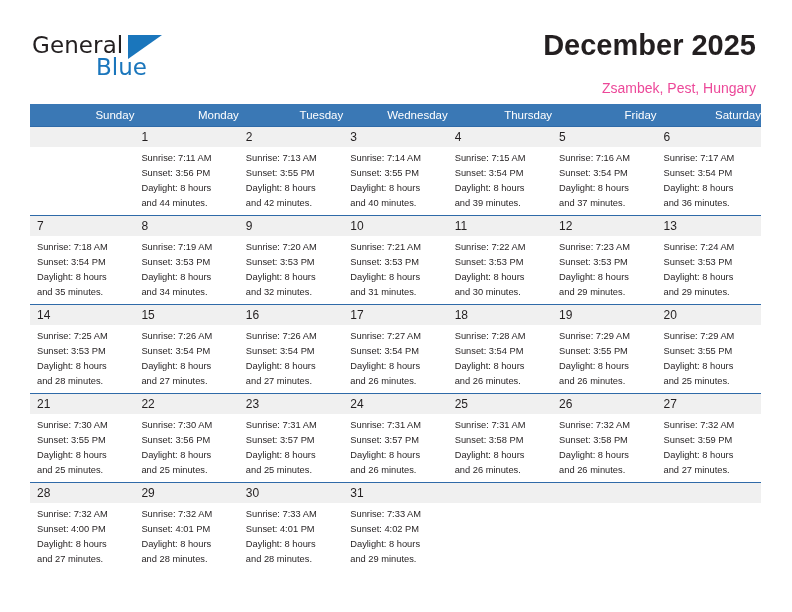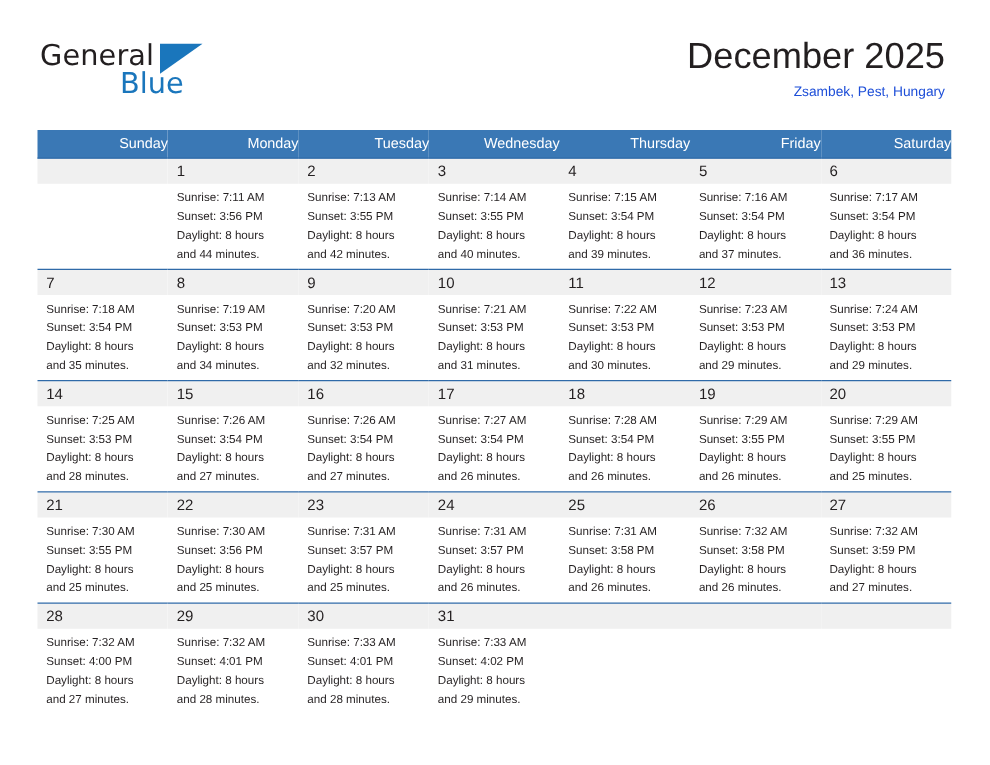--- a/index.html
+++ b/index.html
@@ -65,29 +65,29 @@
     border-bottom: 24px solid transparent;
   }
   .title-block {
     position: absolute;
     right: 36px;
     top: 28px;
     text-align: right;
   }
   .month-title {
     font-size: 29px;
-    font-weight: normal;
+    font-weight: bold;
     color: #231f20;
     line-height: 1.18;
     font-family: "Liberation Sans", sans-serif;
   }
   .location {
-    font-size: 11px;
-    color: #1d4ed8;
-    margin-top: 6px;
+    font-size: 14px;
+    color: #ec4899;
+    margin-top: 18px;
     line-height: 1.2;
   }
 
   
   .calendar {
     position: absolute;
     left: 30px;
     top: 104px;
     width: 731px;
     border-collapse: collapse;

